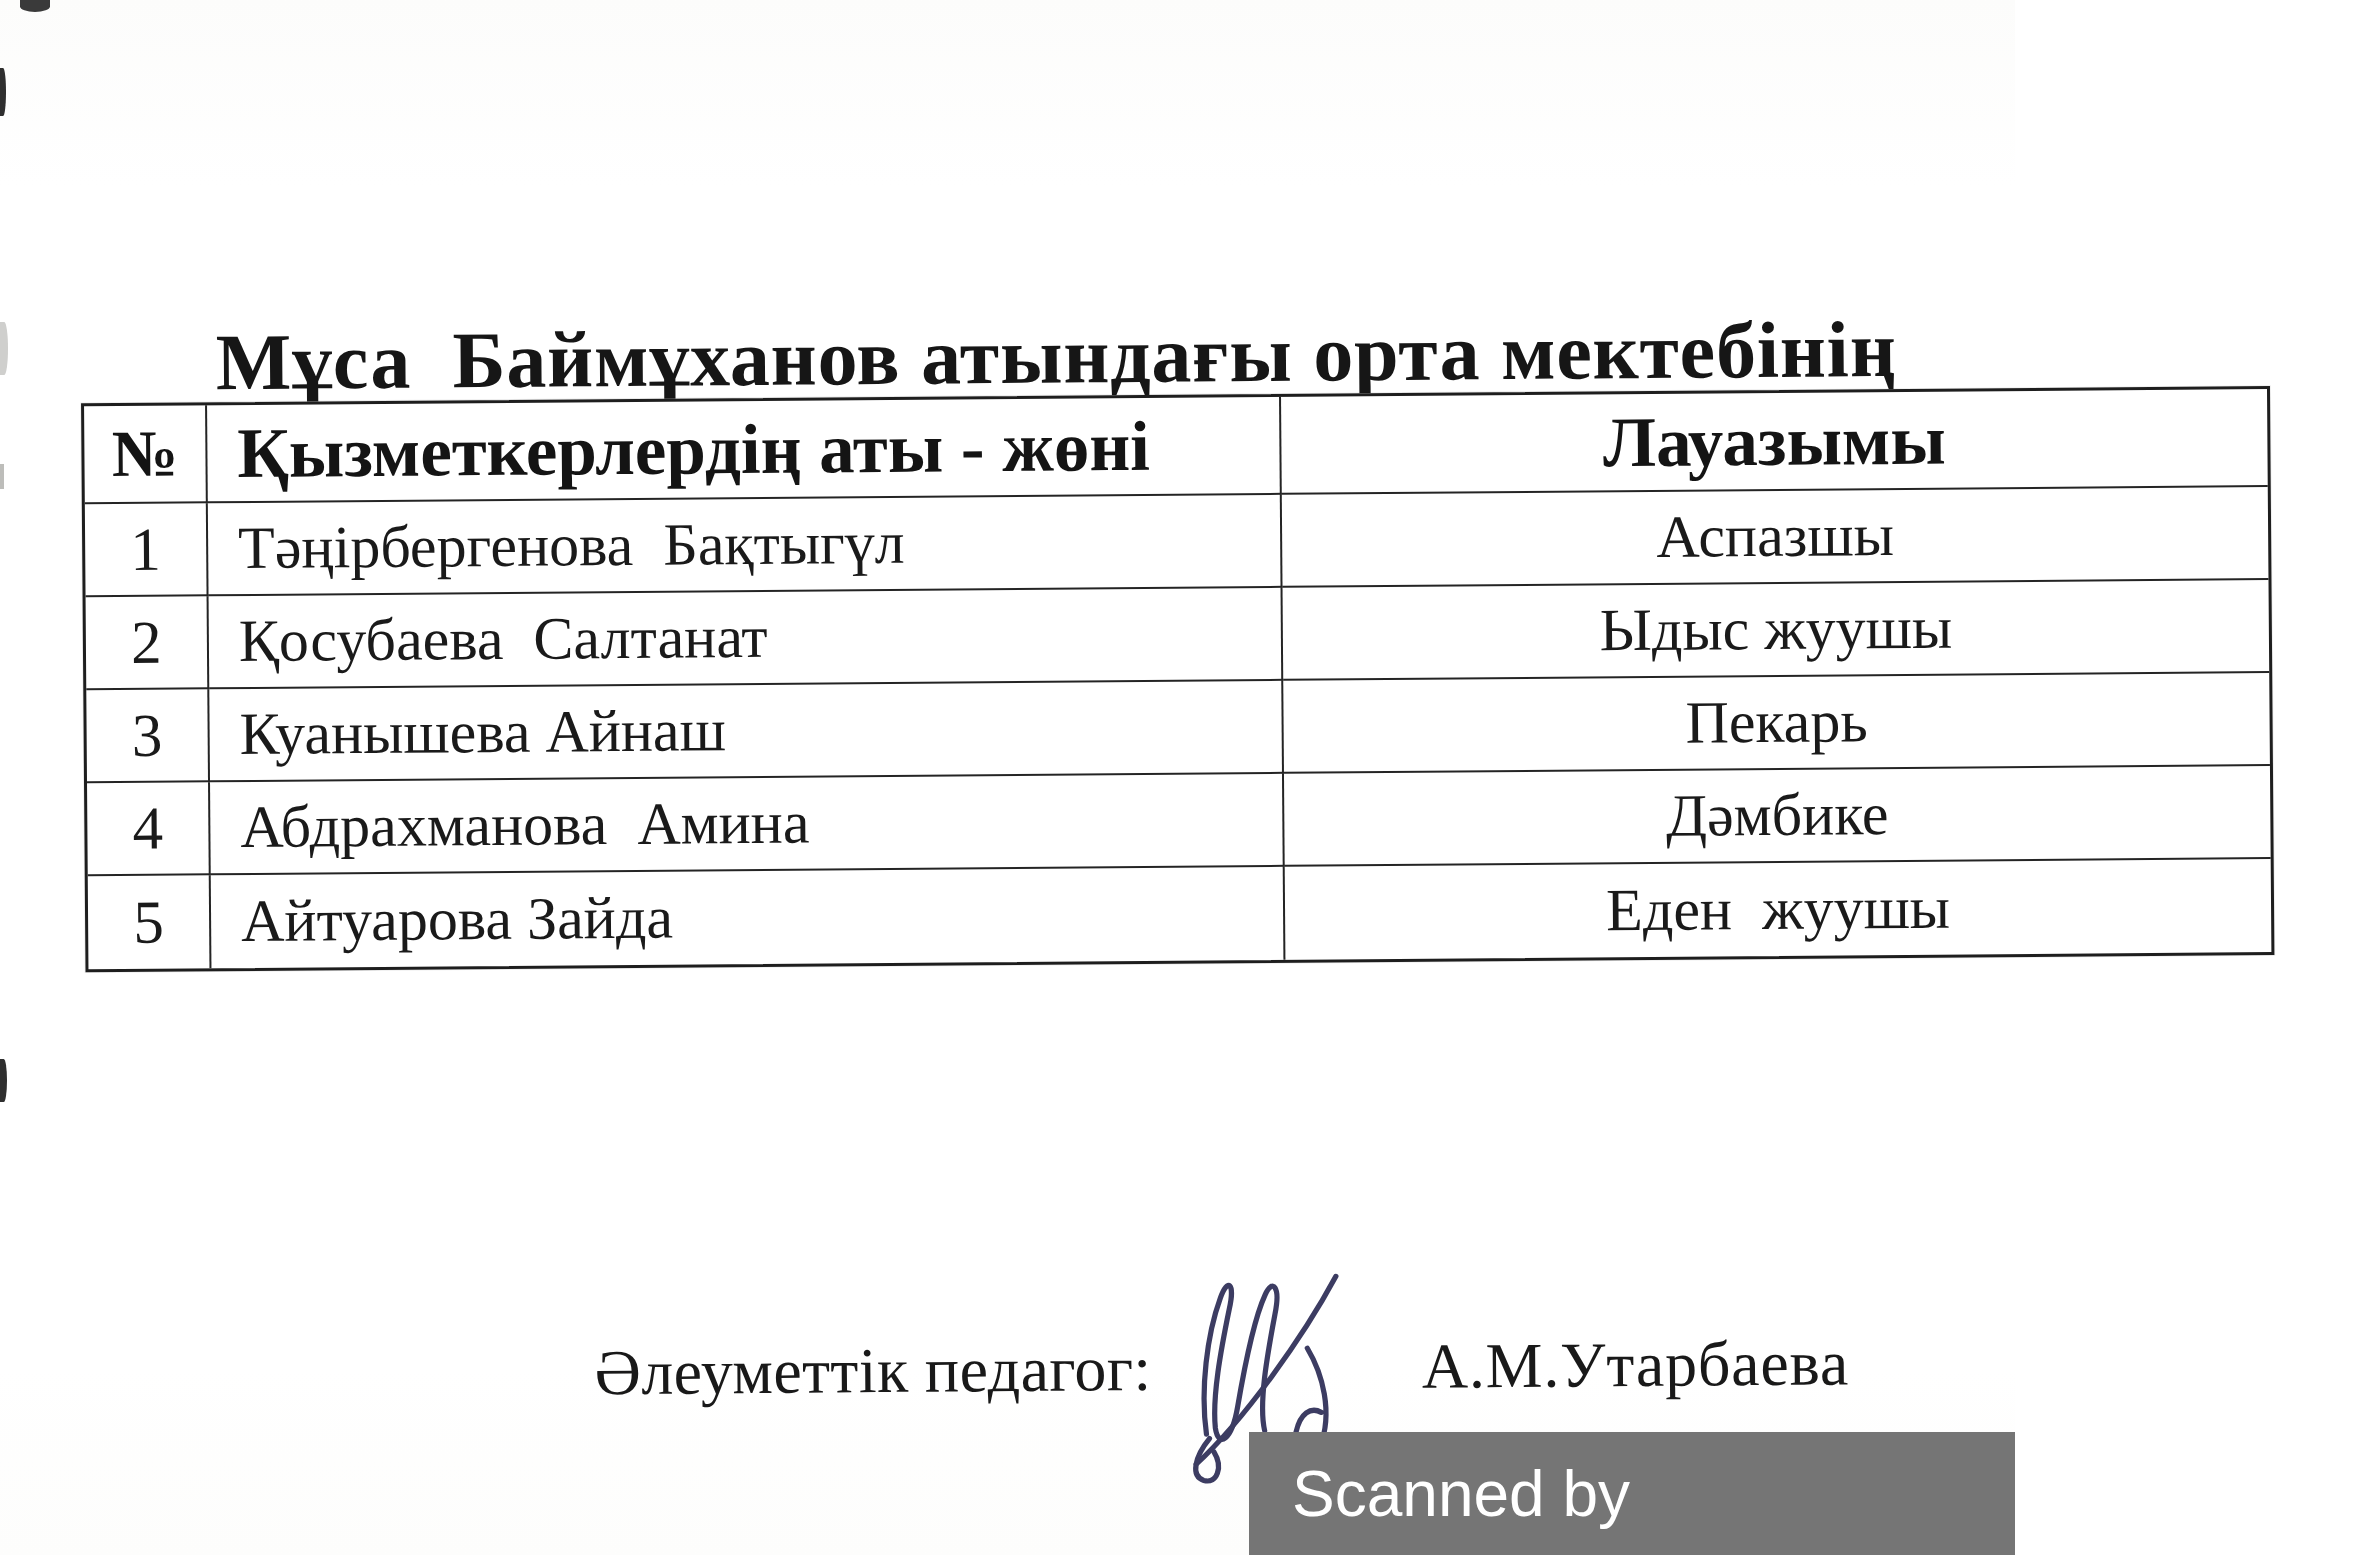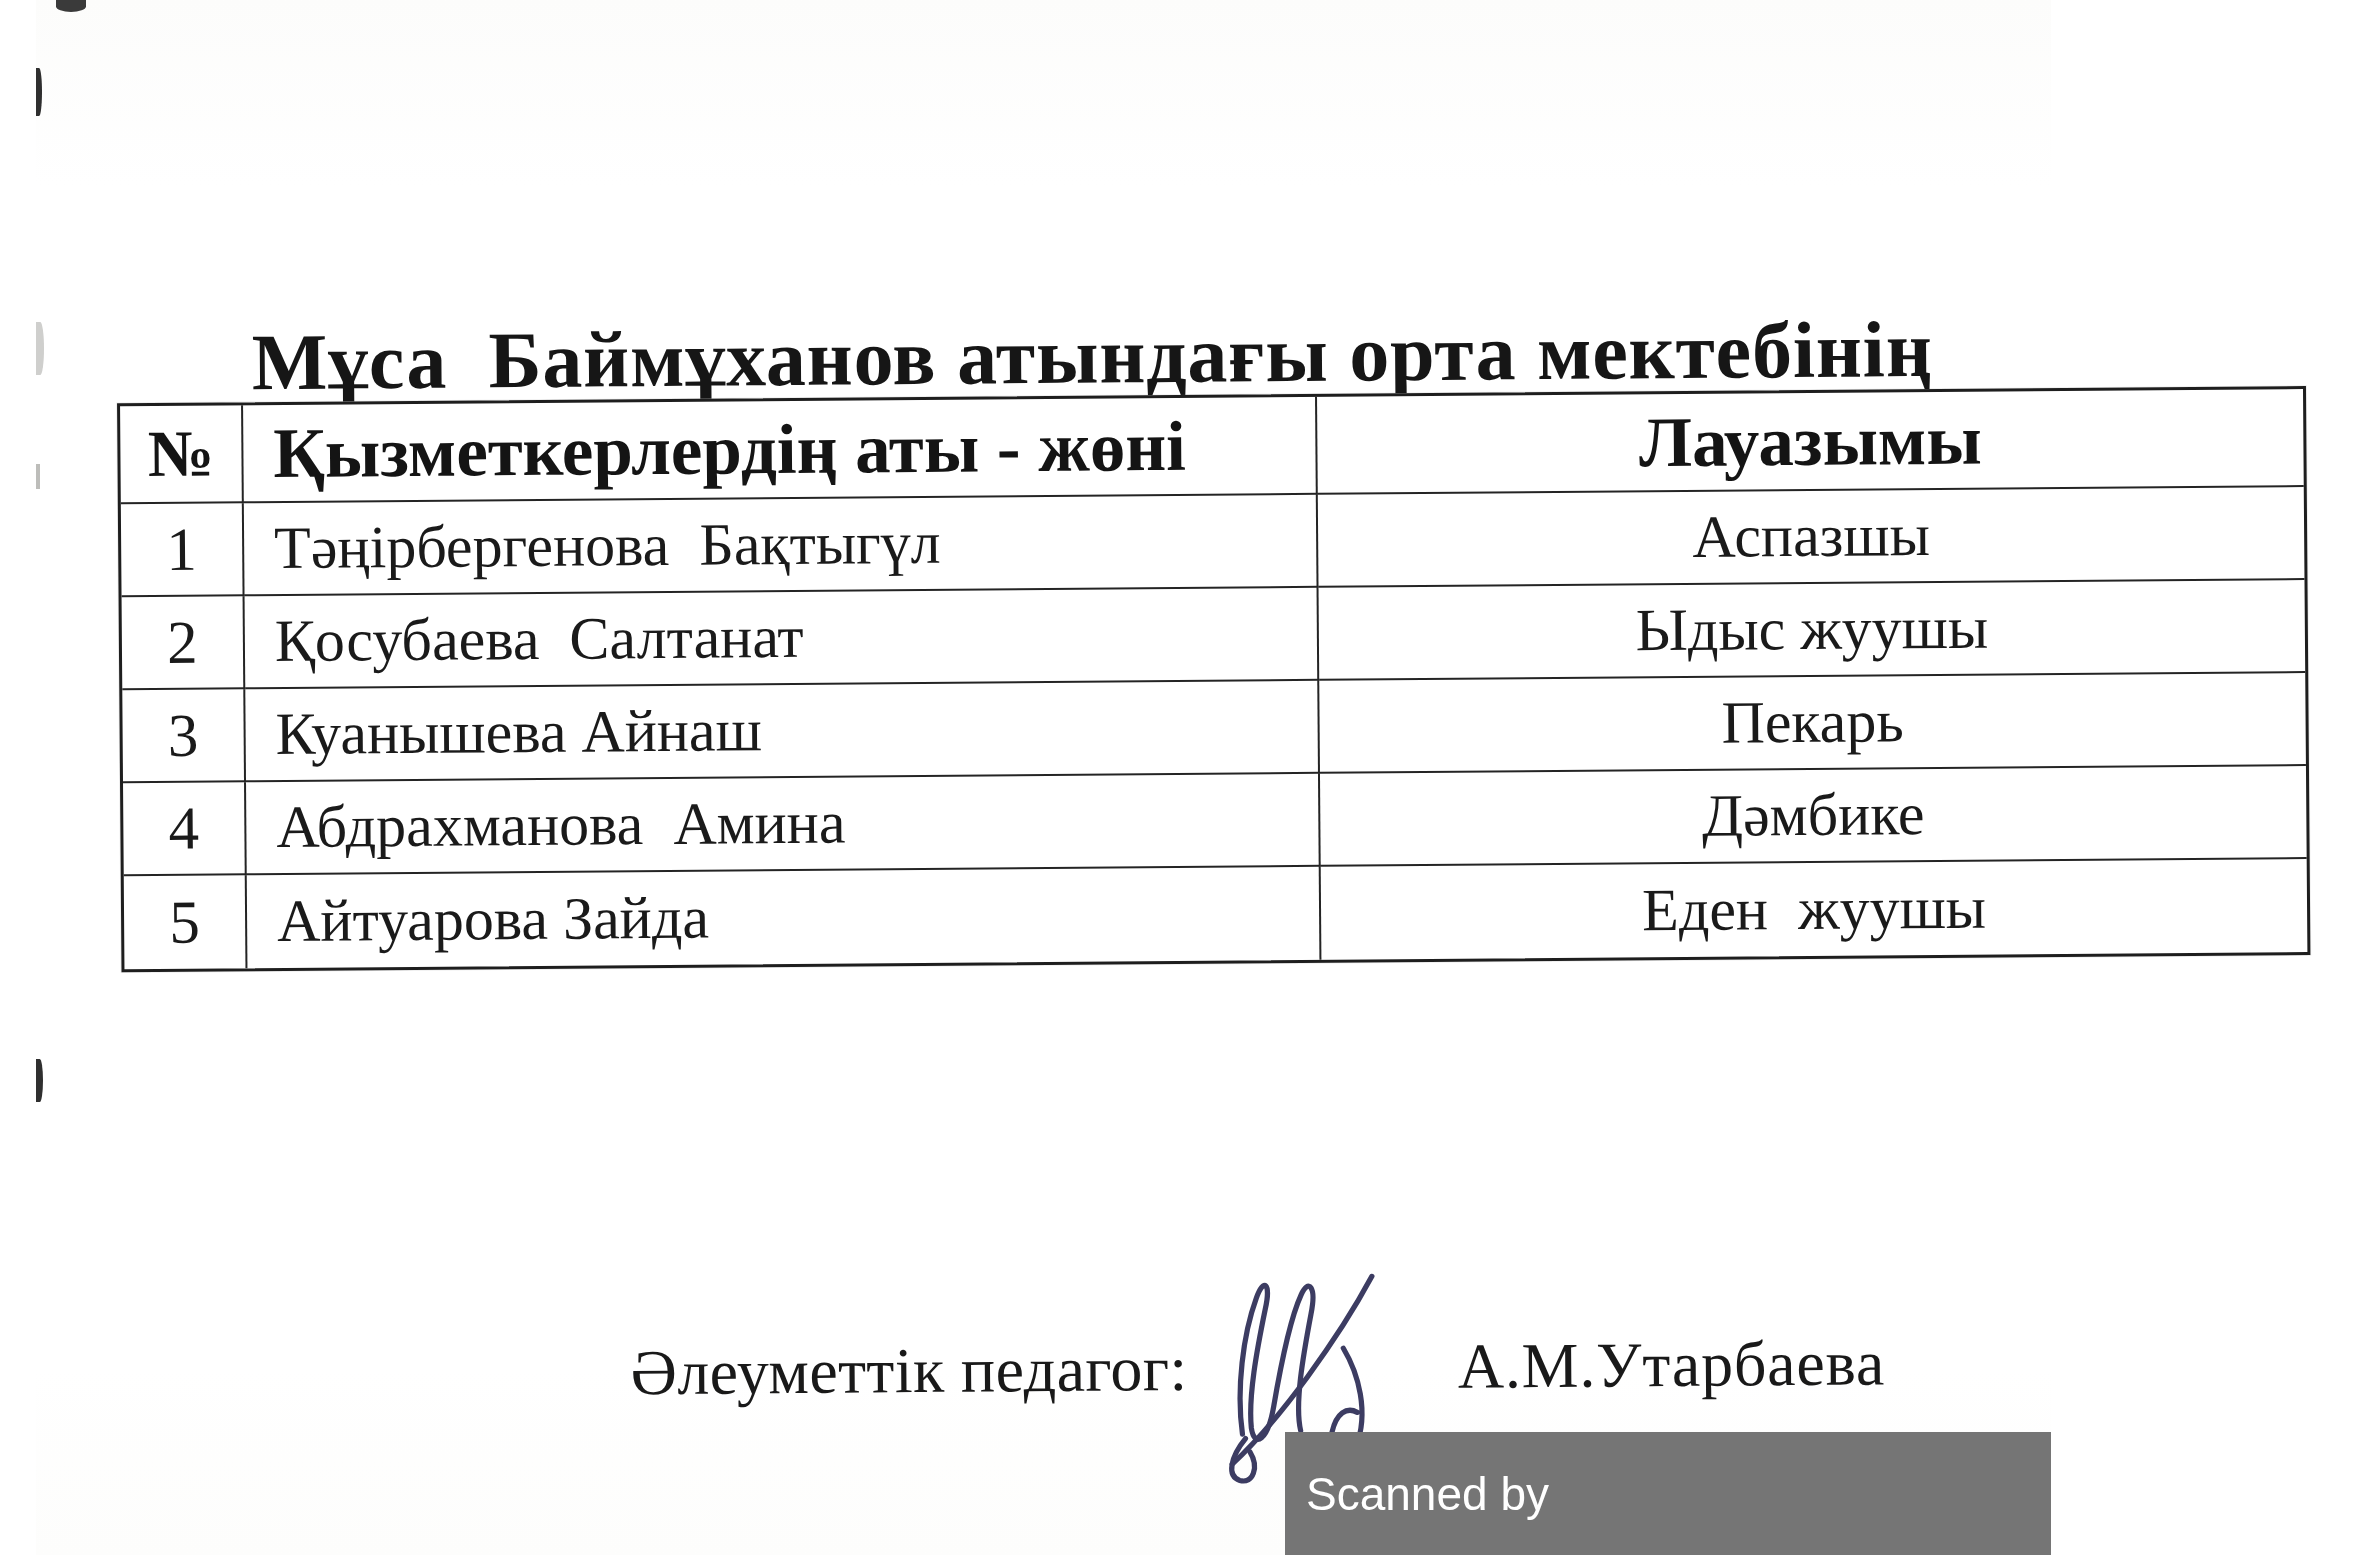--- a/index.html
+++ b/index.html
@@ -9,21 +9,20 @@
     height: 1555px;
     background: #ffffff;
     overflow: hidden;
     font-family: "Liberation Serif", serif;
   }
   .canvas {
     position: relative;
     width: 2015px;
     height: 1555px;
     background: linear-gradient(180deg, #fcfcfb 0%, #ffffff 12%, #ffffff 88%, #fdfdfc 100%);
-    margin-left: 36px;
   }
   
   .paper {
     position: absolute;
     inset: 0;
     transform: rotate(-0.45deg);
     transform-origin: 50% 50%;
     color: #1a1a1a;
   }
 
@@ -103,23 +102,23 @@
   .watermark {
     position: absolute;
     right: 0;
     bottom: 0;
     width: 766px;
     height: 123px;
     background: #757575;
     display: flex;
     align-items: center;
     box-sizing: border-box;
-    padding-left: 21px;
+    padding-left: 43px;
     font-family: "Liberation Sans", sans-serif;
-    font-size: 46px;
+    font-size: 64px;
     color: #ffffff;
     z-index: 5;
   }
   .watermark .brand { font-weight: bold; }
 
   
   .edge-mark { position: absolute; background: #2f2f2f; }
   .edge-mark.m1 { left: 0; top: 68px; width: 5.8px; height: 48px; border-radius: 0 60% 60% 0; }
   .edge-mark.m2 { left: 20px; top: 0; width: 30px; height: 11.6px; border-radius: 0 0 50% 50%; background: #3a3a3a; }
   .edge-mark.m3 { left: 0; top: 322px; width: 7.5px; height: 53px; background: #cfcfcd; border-radius: 0 60% 60% 0; }

